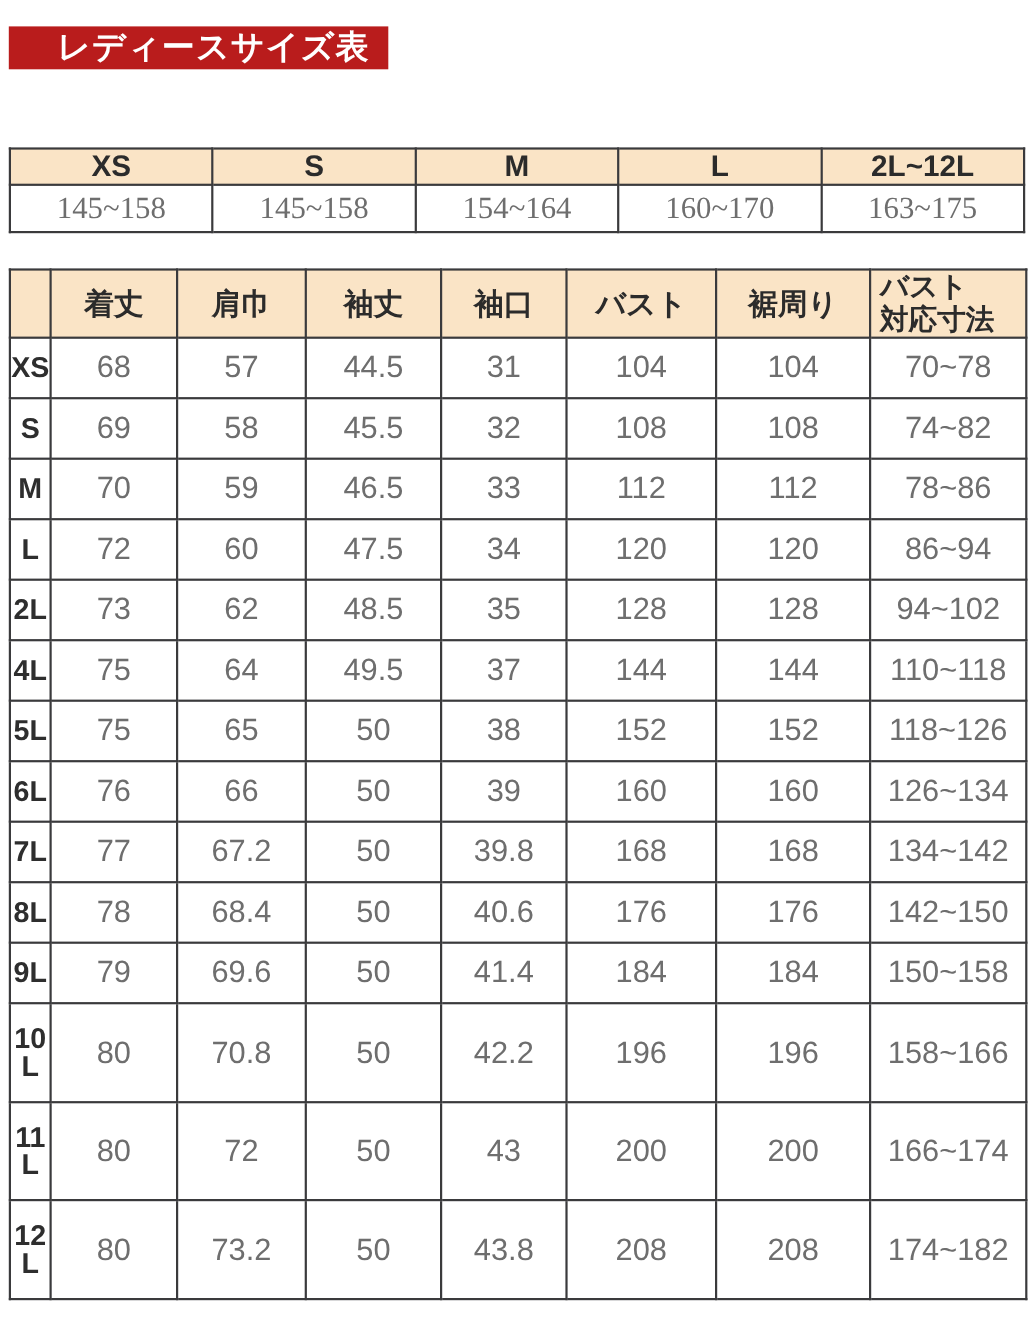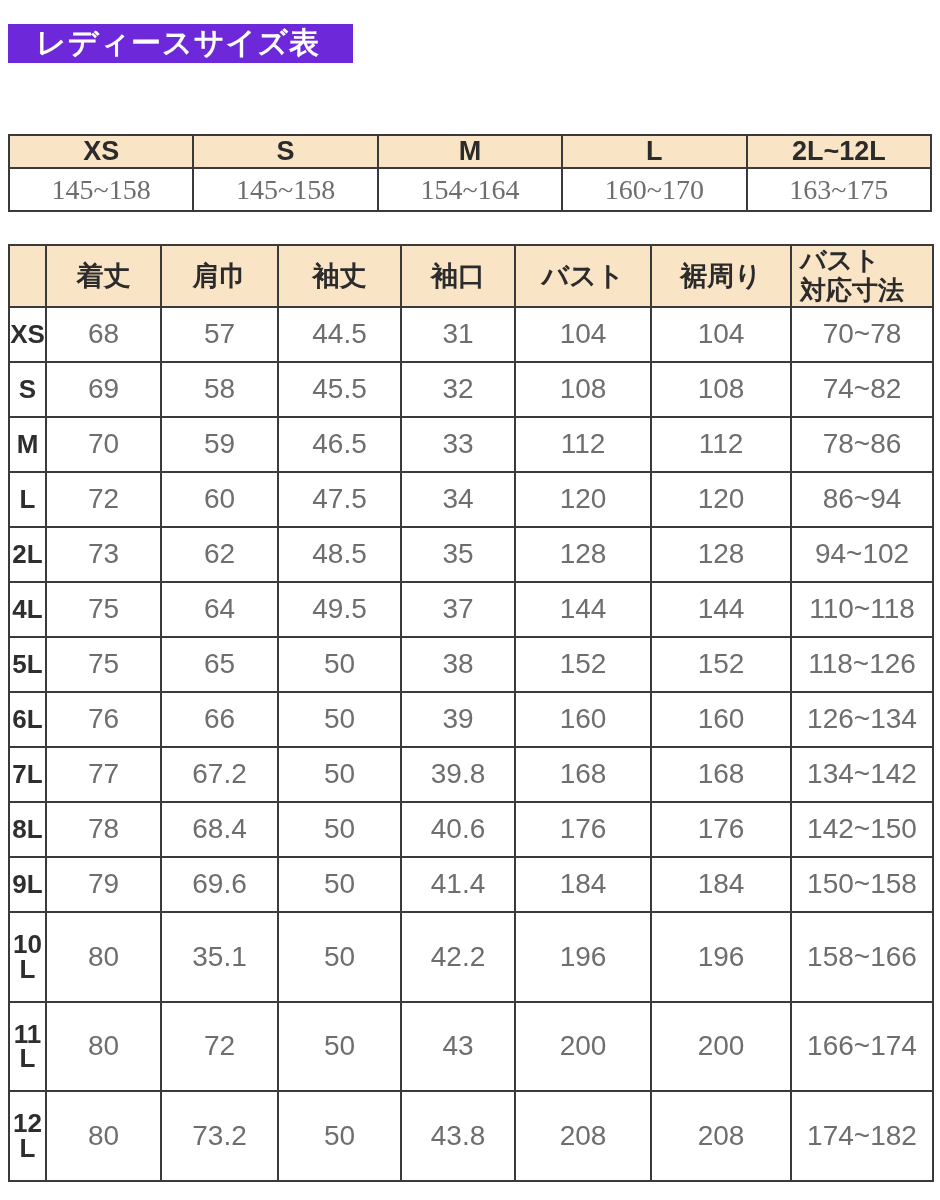--- a/index.html
+++ b/index.html
@@ -15,27 +15,27 @@
     background: #ffffff;
     overflow: hidden;
   }
   
   .title-bar {
     position: absolute;
     left: 8px;
     top: 24px;
     width: 345px;
     height: 39px;
-    background: #6d28d9;
+    background: #b91c1c;
     color: #ffffff;
     font-size: 30px;
     font-weight: bold;
     display: flex;
     align-items: center;
-    padding-left: 28px;
+    padding-left: 44px;
     box-sizing: border-box;
     letter-spacing: 1px;
   }
   
   .subtitle {
     position: absolute;
     left: 10px;
     top: 71px;
     font-size: 27px;
     font-weight: bold;
@@ -266,21 +266,21 @@
           <td>69.6</td>
           <td>50</td>
           <td>41.4</td>
           <td>184</td>
           <td>184</td>
           <td>150~158</td>
         </tr>
         <tr>
           <th>10L</th>
           <td>80</td>
-          <td>35.1</td>
+          <td>70.8</td>
           <td>50</td>
           <td>42.2</td>
           <td>196</td>
           <td>196</td>
           <td>158~166</td>
         </tr>
         <tr>
           <th>11L</th>
           <td>80</td>
           <td>72</td>

